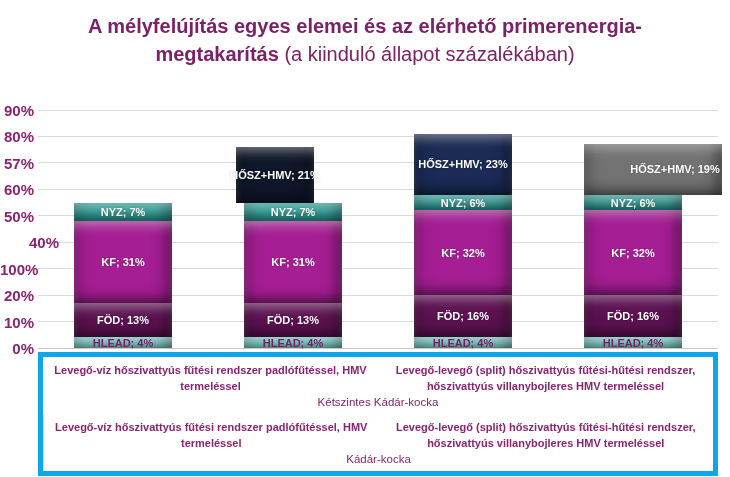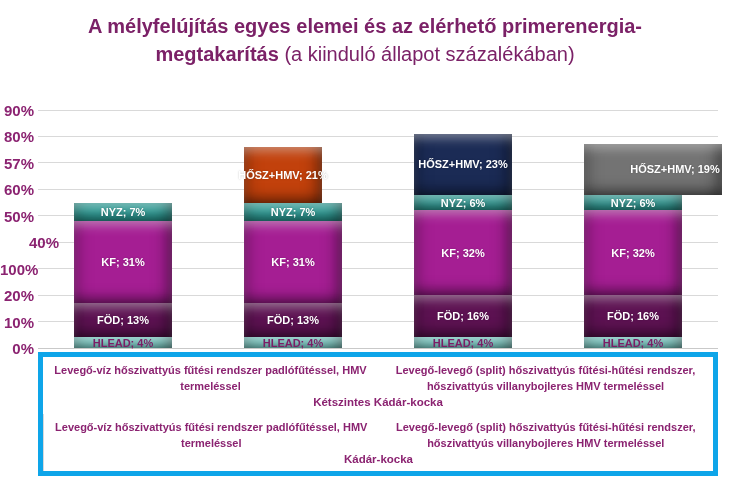--- a/index.html
+++ b/index.html
@@ -48,21 +48,21 @@
   .group-cell{
     flex:1;display:flex;flex-direction:column;box-sizing:border-box;
   }
   .group-cell + .group-cell{border-left:1px solid #D9D9D9;}
   .cat-row{flex:1;display:flex;flex-direction:row;}
   .cat-cell{
     flex:1;padding:6px 6px 0 6px;text-align:center;
     font-size:11px;font-weight:bold;line-height:1.45;color:#8B2371;
   }
   .group-label{
-    text-align:center;font-size:11.5px;font-weight:bold;color:#8B2371;
+    text-align:center;font-size:11.5px;font-weight:normal;color:#8B2371;
     padding-bottom:6px;
   }
 </style>
 </head>
 <body>
 
 <div id="stage">
 
   <div id="chart-title">
     <span class="t-bold">A mélyfelújítás egyes elemei és az elérhető primerenergia-megtakarítás</span><span class="t-reg"> (a kiinduló állapot százalékában)</span>
@@ -106,21 +106,21 @@
       </div>
       <div class="bar-seg" style="left: 244px; width: 98px; top: 303.044px; height: 34.3778px; background: rgb(93, 18, 82);">
         <span class="seg-label" style="color: rgb(255, 255, 255);">FÖD; 13%</span>
       </div>
       <div class="bar-seg" style="left: 244px; width: 98px; top: 221.067px; height: 81.9778px; background: rgb(165, 30, 147);">
         <span class="seg-label" style="color: rgb(255, 255, 255);">KF; 31%</span>
       </div>
       <div class="bar-seg" style="left: 244px; width: 98px; top: 202.556px; height: 18.5111px; background: rgb(46, 162, 155);">
         <span class="seg-label" style="color: rgb(255, 255, 255);">NYZ; 7%</span>
       </div>
-      <div class="bar-seg" style="left: 244px; width: 78px; top: 147.022px; height: 55.5333px; background: #c2410c;">
+      <div class="bar-seg" style="left: 236px; width: 78px; top: 147.022px; height: 55.5333px; background: #0f172a;">
         <span class="seg-label" style="color: rgb(255, 255, 255);">HŐSZ+HMV; 21%</span>
       </div>
       <div class="bar-seg light" style="left: 414px; width: 98px; top: 337.422px; height: 10.5778px; background: rgb(126, 225, 217);">
         <span class="seg-label" style="color: rgb(123, 30, 102);">HLEAD; 4%</span>
       </div>
       <div class="bar-seg" style="left: 414px; width: 98px; top: 295.111px; height: 42.3111px; background: rgb(93, 18, 82);">
         <span class="seg-label" style="color: rgb(255, 255, 255);">FÖD; 16%</span>
       </div>
       <div class="bar-seg" style="left: 414px; width: 98px; top: 210.489px; height: 84.6222px; background: rgb(165, 30, 147);">
         <span class="seg-label" style="color: rgb(255, 255, 255);">KF; 32%</span>

